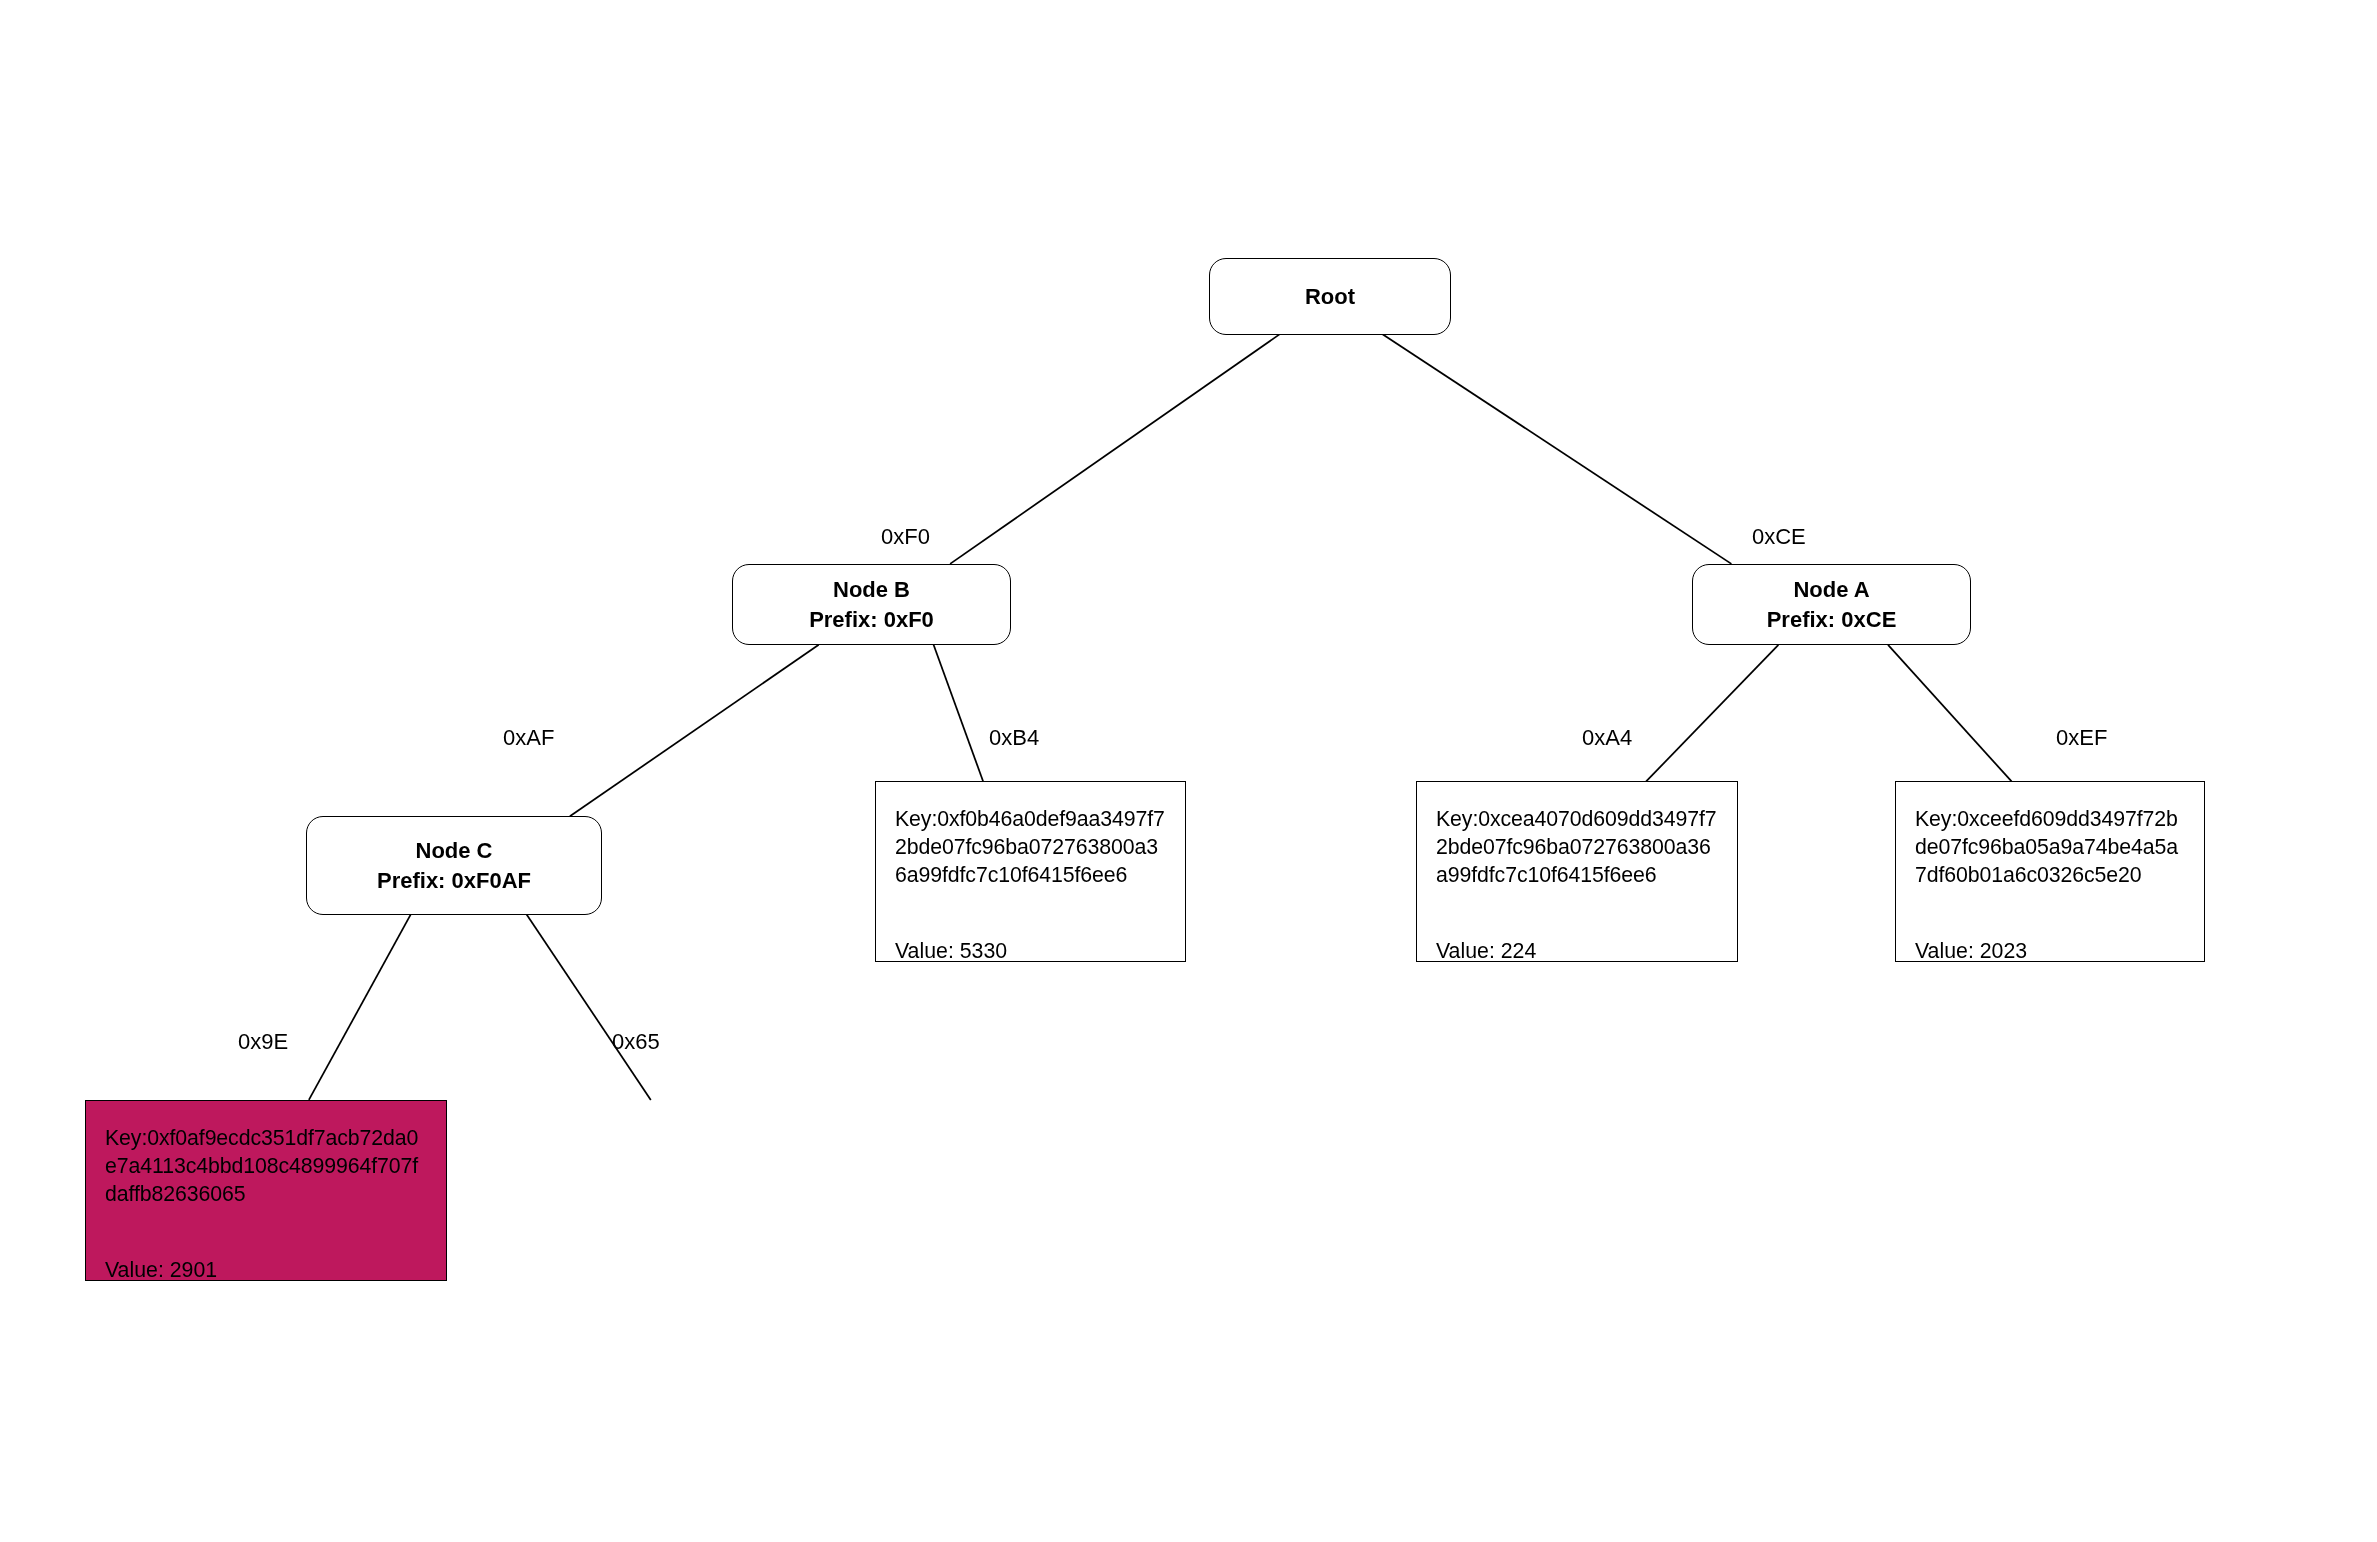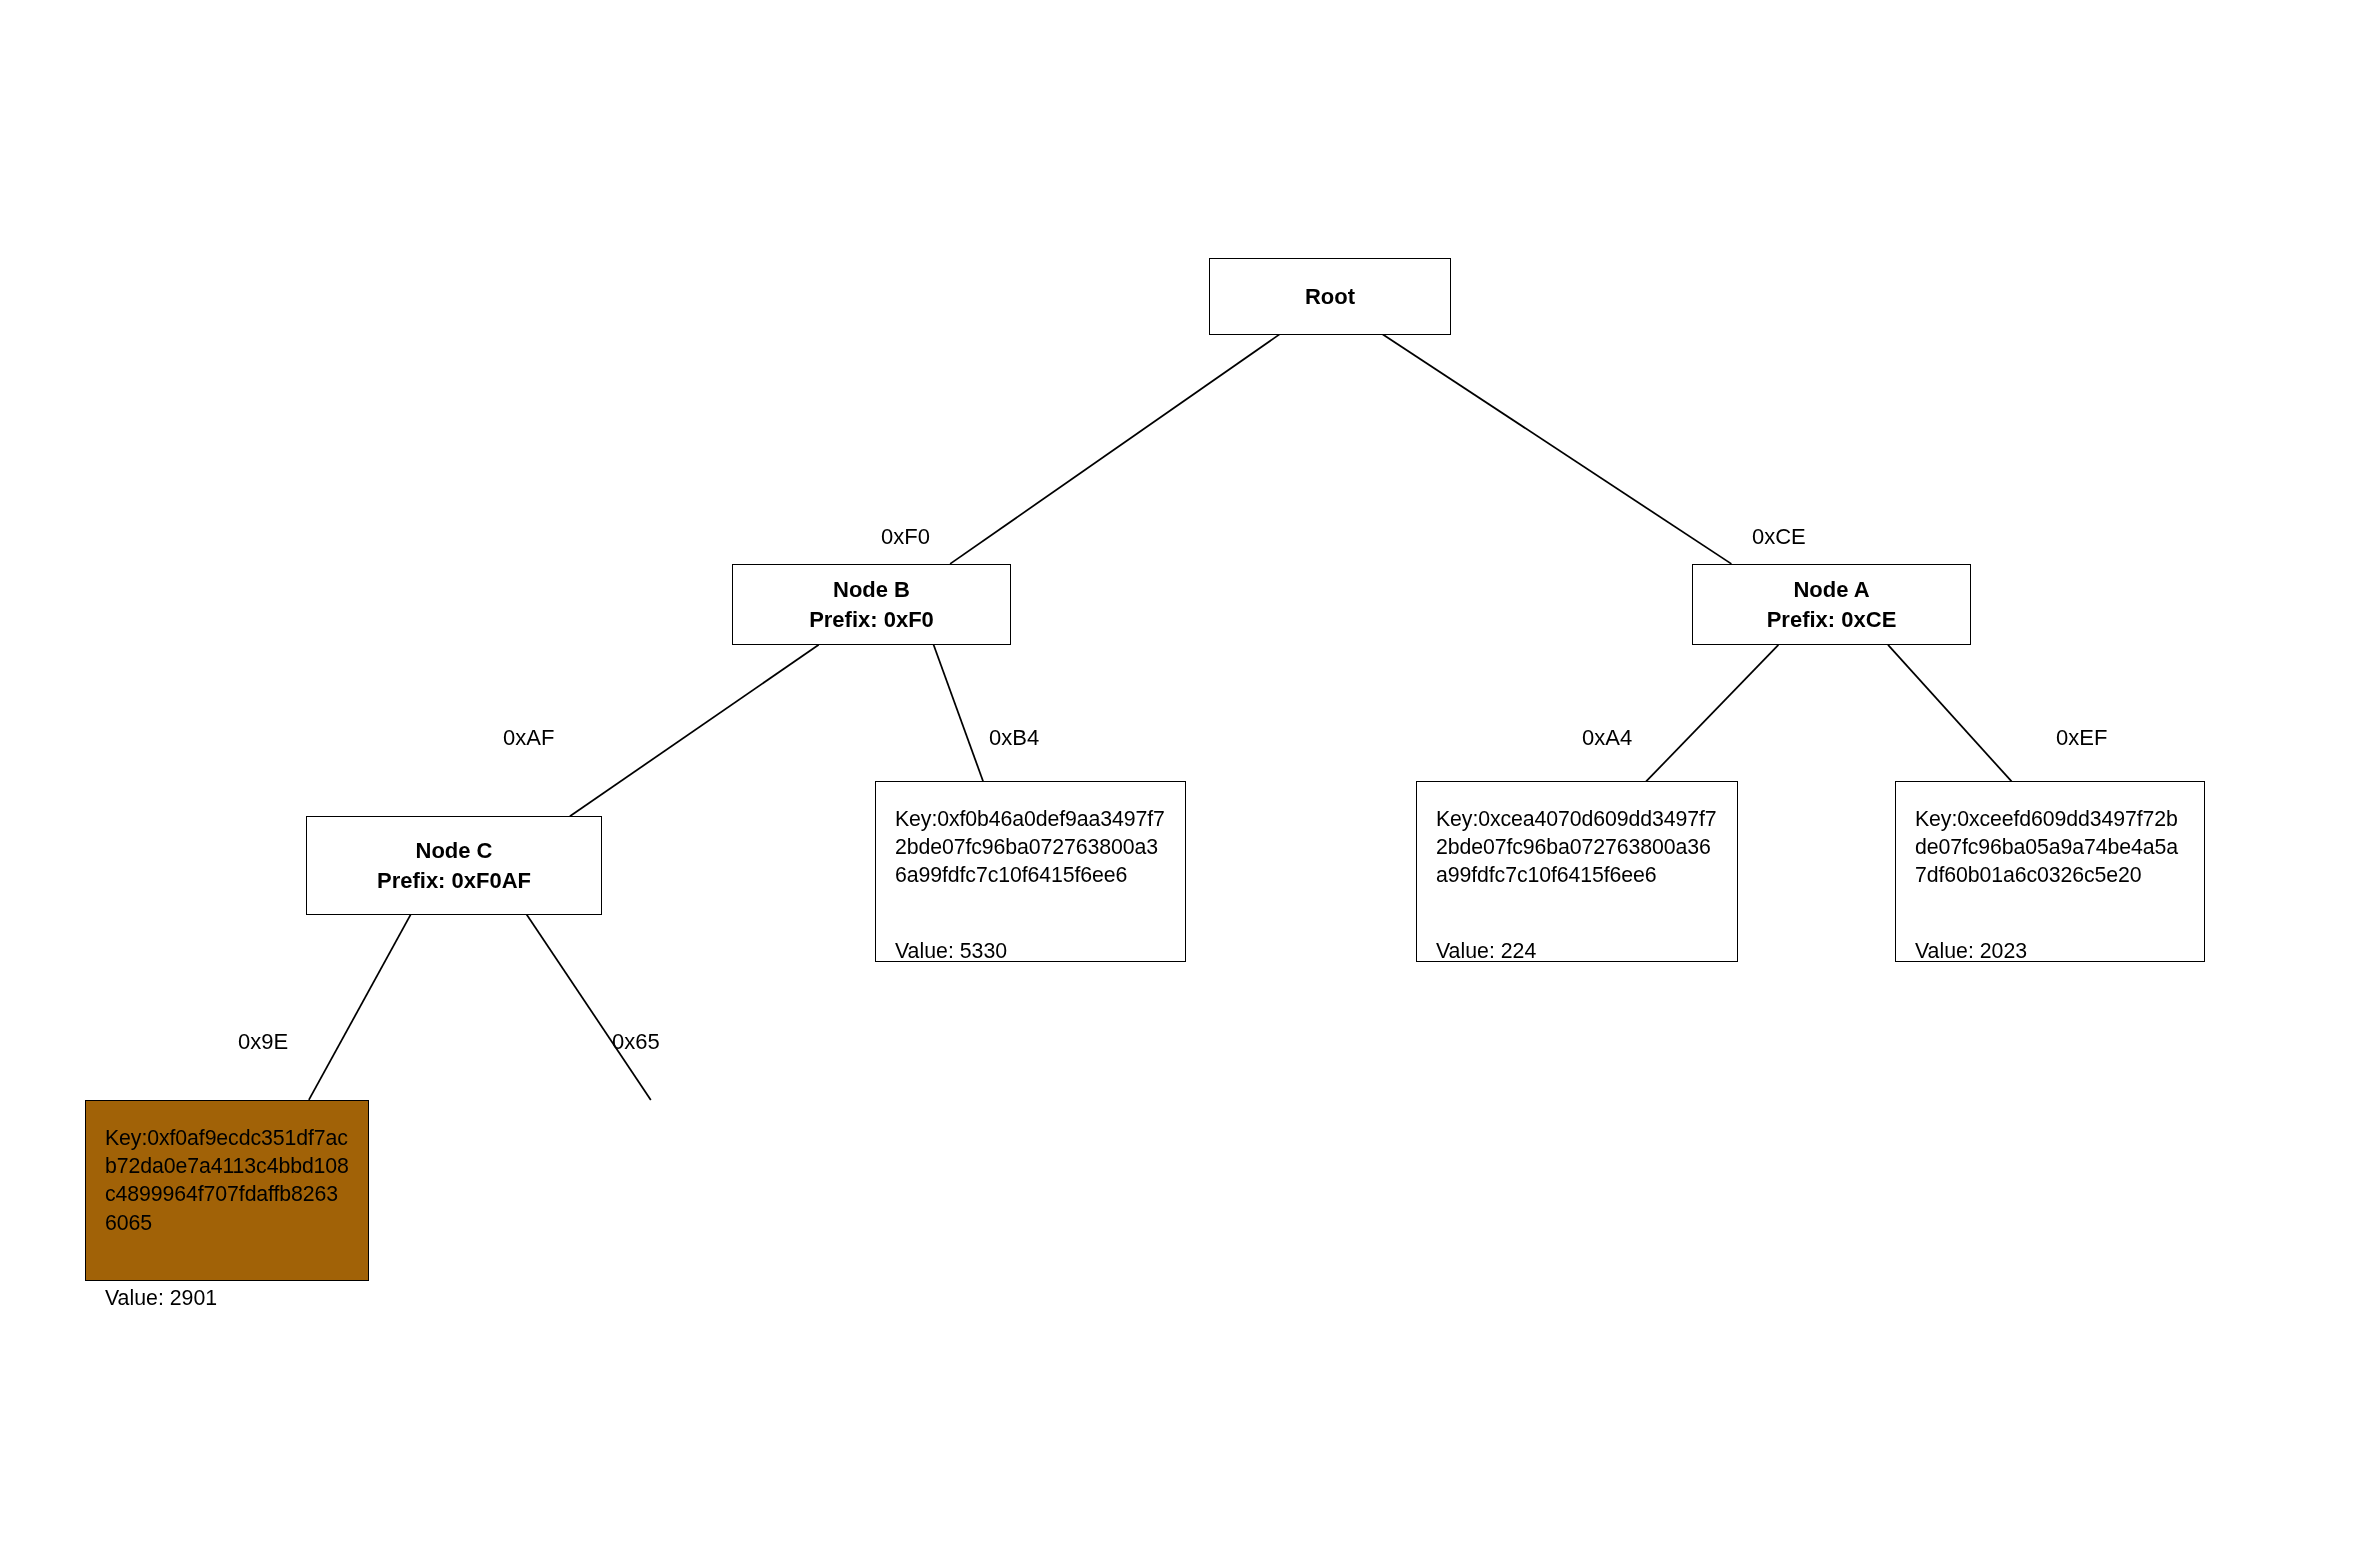--- a/index.html
+++ b/index.html
@@ -36,20 +36,21 @@
   }
   .node.branch {
     display: flex;
     flex-direction: column;
     align-items: center;
     justify-content: center;
     text-align: center;
     font-weight: bold;
     font-size: 22px;
     line-height: 1.32;
+    border-radius: 17px;
   }
   .node.leaf {
     padding: 22.6px 19px 17.4px 19px;
     font-size: 21.3px;
     line-height: 1.33;
   }
   .node.leaf.highlight {
     background: #60B357;
   }
   .leaf-key {
@@ -112,21 +113,21 @@
   <div class="node leaf" id="n-leaf_a4" style="left: 1416px; top: 781px; width: 322px; height: 181px;">
     <div class="leaf-key">Key:0xcea4070d609dd3497f72bde07fc96ba072763800a36a99fdfc7c10f6415f6ee6</div>
     <div class="leaf-value">Value: 224</div>
   </div>
 
   <div class="node leaf" id="n-leaf_ef" style="left: 1895px; top: 781px; width: 310px; height: 181px;">
     <div class="leaf-key">Key:0xceefd609dd3497f72bde07fc96ba05a9a74be4a5a7df60b01a6c0326c5e20</div>
     <div class="leaf-value">Value: 2023</div>
   </div>
 
-  <div class="node leaf highlight" id="n-leaf_9e" style="left: 85px; top: 1100px; width: 284px; height: 181px; background: #a16207;">
+  <div class="node leaf highlight" id="n-leaf_9e" style="left: 85px; top: 1100px; width: 362px; height: 181px; background: #be185d;">
     <div class="leaf-key">Key:0xf0af9ecdc351df7acb72da0e7a4113c4bbd108c4899964f707fdaffb82636065</div>
     <div class="leaf-value">Value: 2901</div>
   </div>
 
 
 <div class="edge-label" style="left: 881px; top: 526px;">0xF0</div>
     <div class="edge-label" style="left: 1752px; top: 526px;">0xCE</div>
     <div class="edge-label" style="left: 503px; top: 727px;">0xAF</div>
     <div class="edge-label" style="left: 989px; top: 727px;">0xB4</div>
     <div class="edge-label" style="left: 1582px; top: 727px;">0xA4</div>

